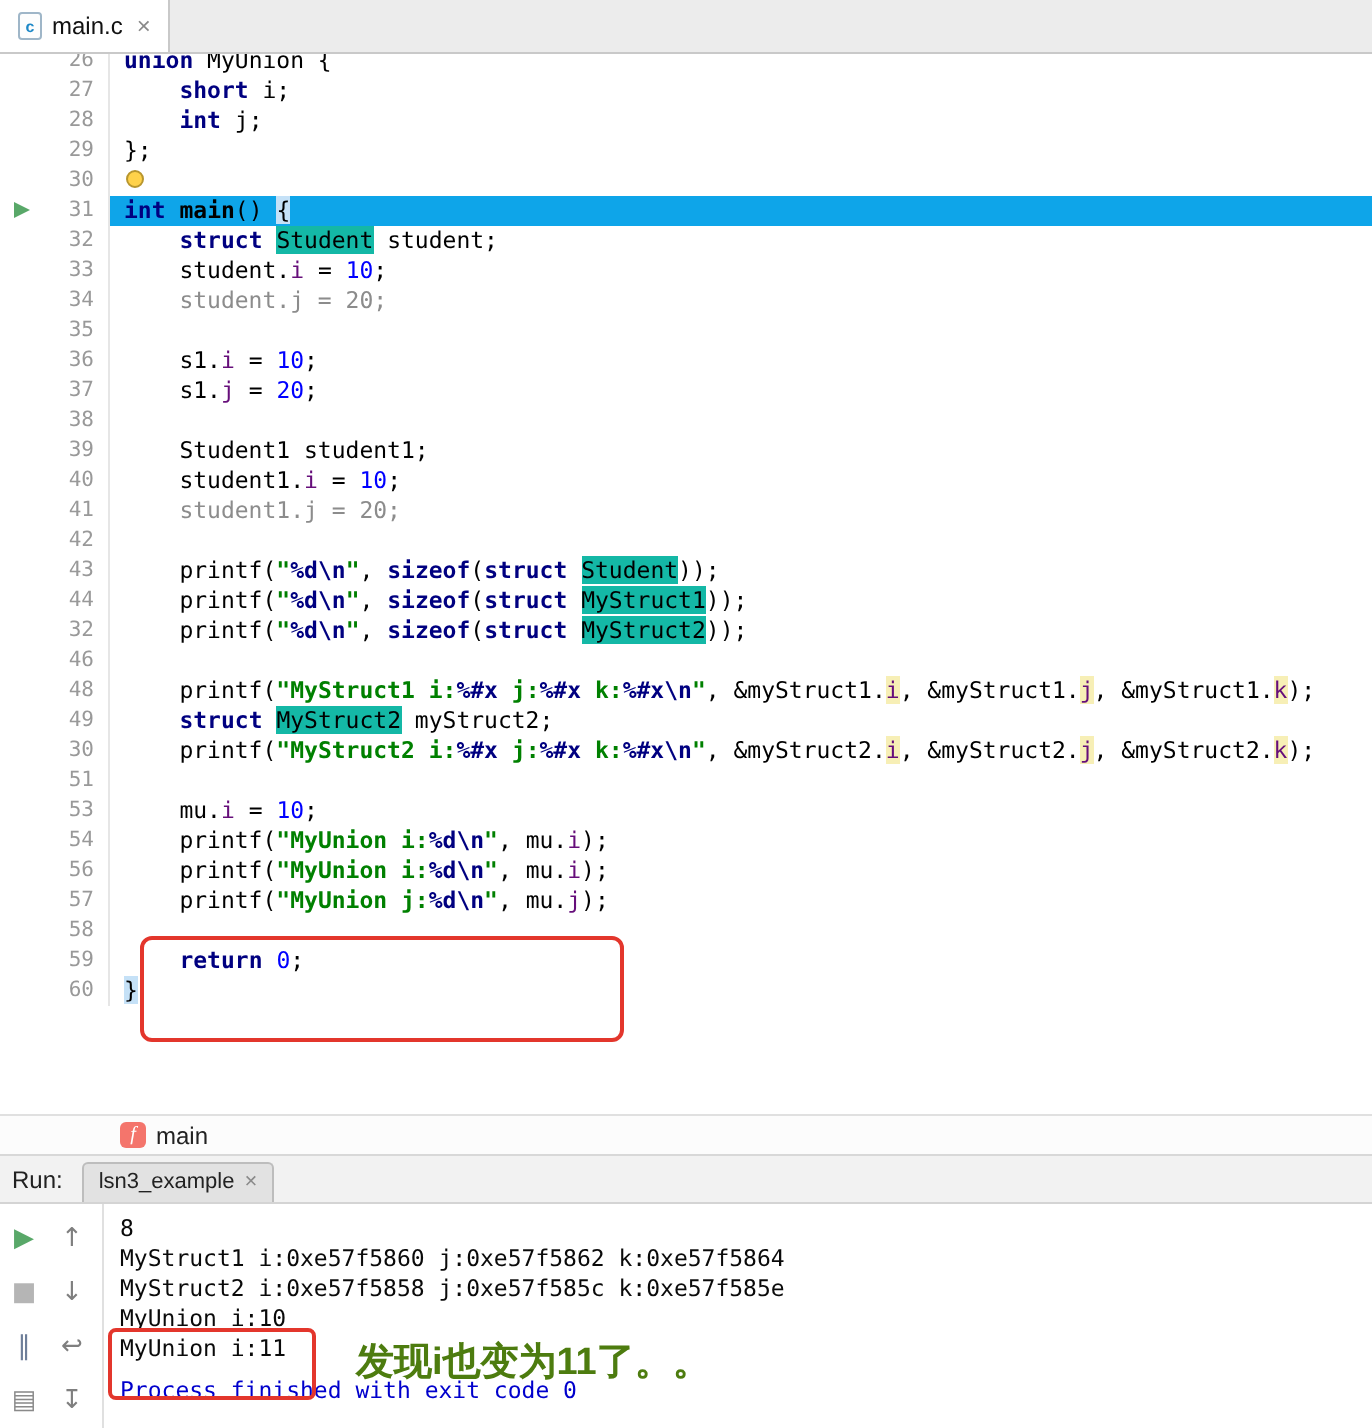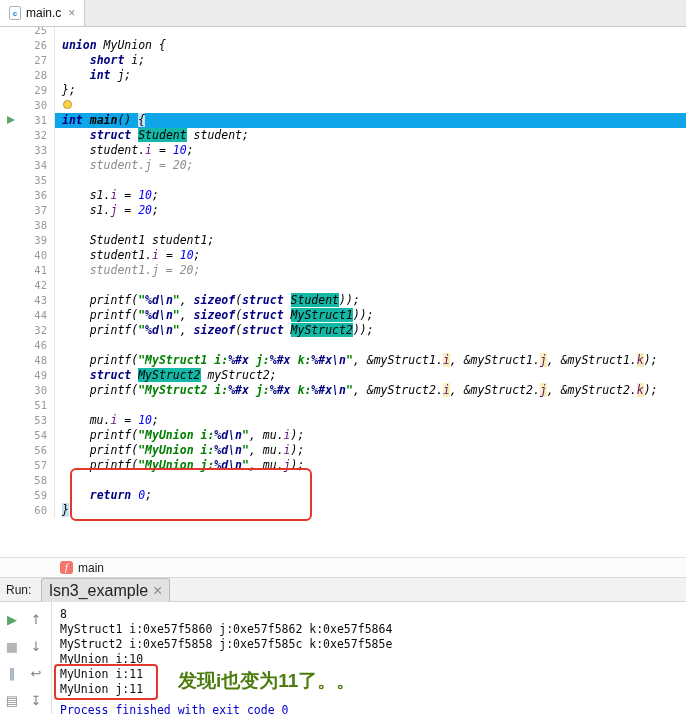--- a/index.html
+++ b/index.html
@@ -21,21 +21,21 @@
   .editor { position:relative; height:530px; overflow:hidden; background:#fff;
             font-family:"DejaVu Sans Mono", monospace; font-size:11.5px; line-height:15px; }
   .codelines { margin-top:-4px; }
   .cl { display:flex; height:15px; }
   .gutter { flex:0 0 55px; display:flex; justify-content:flex-end; align-items:center;
             padding-right:7px; color:#999; font-size:10.5px; border-right:1px solid #E6E6E6;
             position:relative; font-family:"DejaVu Sans Mono", monospace; }
   .run-arrow { position:absolute; left:7px; top:3px; width:0; height:0;
                border-left:8px solid #59A869; border-top:4.5px solid transparent;
                border-bottom:4.5px solid transparent; }
-  .lc { flex:1; padding-left:7px; white-space:pre; color:#000;font-style:italic; }
+  .lc { flex:1; padding-left:7px; white-space:pre; color:#000; }
   .cl.current .lc { background:#0ea5e9; }
   .bulb { display:inline-block; width:9px; height:9px; border-radius:50%;
           background:#FFD24A; border:1px solid #B8962E; margin:2px 3px 0 1px;
           vertical-align:top; }
   .tk-k  { color:#000080; font-weight:bold; }
   .tk-b  { color:#000; font-weight:bold; }
   .tk-t  { color:#000; background:#14b8a6; }
   .tk-s  { color:#008000; font-weight:bold; }
   .tk-f  { color:#000080; font-weight:bold; }
   .tk-nu { color:#0000FF; }
@@ -54,21 +54,21 @@
   .f-icon { display:inline-block; width:13px; height:13px; background:#F4756C; color:#fff;
             border-radius:3px; font-style:italic; font-size:10px; text-align:center;
             line-height:13px; font-family:"Liberation Serif", serif; }
 
   
   .runheader { height:24px; background:#F2F2F2; border-bottom:1px solid #D4D4D4;
                display:flex; align-items:center; font-size:12px; color:#222; }
   .run-label { padding:0 10px 0 6px; }
   .run-tab { display:inline-flex; gap:5px; background:#E2E2E2;
              border:1px solid #BDBDBD; border-bottom:none; border-radius:3px 3px 0 0;
-             padding:3px 7px 4px 7px; margin-top:3px; font-size:16px; }
+             padding:3px 7px 4px 7px; margin-top:3px; font-size:11px; }
   .run-tab-close { color:#8A8A8A; cursor:pointer; }
 
   
   .console { position:relative; height:112px; display:flex; background:#fff; }
   .console-toolbar { flex:0 0 52px; border-right:1px solid #E0E0E0;
                      display:grid; grid-template-columns:24px 24px; grid-auto-rows:27px;
                      justify-items:center; align-items:center; padding-top:4px; }
   .ticon { font-size:13px; line-height:1; cursor:pointer;
            font-family:"DejaVu Sans", sans-serif; }
   .console-body { flex:1; padding:5px 0 0 8px; font-family:"DejaVu Sans Mono", monospace;
@@ -88,26 +88,20 @@
   <div class="tabbar">
     <div class="tab">
       <span class="file-icon">c</span>
       <span class="tab-label">main.c</span>
       <span class="tab-close">×</span>
     </div>
   </div>
 
   <div class="editor">
     <div class="codelines">
-        <div class="cl">
-          <span class="gutter">
-            <span>25</span>
-          </span>
-          <span class="lc"></span>
-        </div>
         <div class="cl">
           <span class="gutter">
             <span>26</span>
           </span>
           <span class="lc"><span class="tk-k">union</span><span class="tk-p"> MyUnion {</span></span>
         </div>
         <div class="cl">
           <span class="gutter">
             <span>27</span>
           </span>
@@ -322,21 +316,20 @@
         <span class="ticon" style="color: rgb(138, 138, 138);">▤</span>
         <span class="ticon" style="color: rgb(127, 127, 127);">↧</span>
       </div>
     <div class="console-body">
       <div class="console-lines">
           <div class="conline">8</div>
           <div class="conline">MyStruct1 i:0xe57f5860 j:0xe57f5862 k:0xe57f5864</div>
           <div class="conline">MyStruct2 i:0xe57f5858 j:0xe57f585c k:0xe57f585e</div>
           <div class="conline">MyUnion i:10</div>
           <div class="conline">MyUnion i:11</div>
-          <div class="conline">MyUnion j:11</div>
         </div>
       <div class="console-sysline">Process finished with exit code 0</div>
     </div>
     <div class="console-redbox"></div>
     <div class="console-note">发现i也变为11了。。</div>
   </div>
 
 </div>
 
 </body></html>

